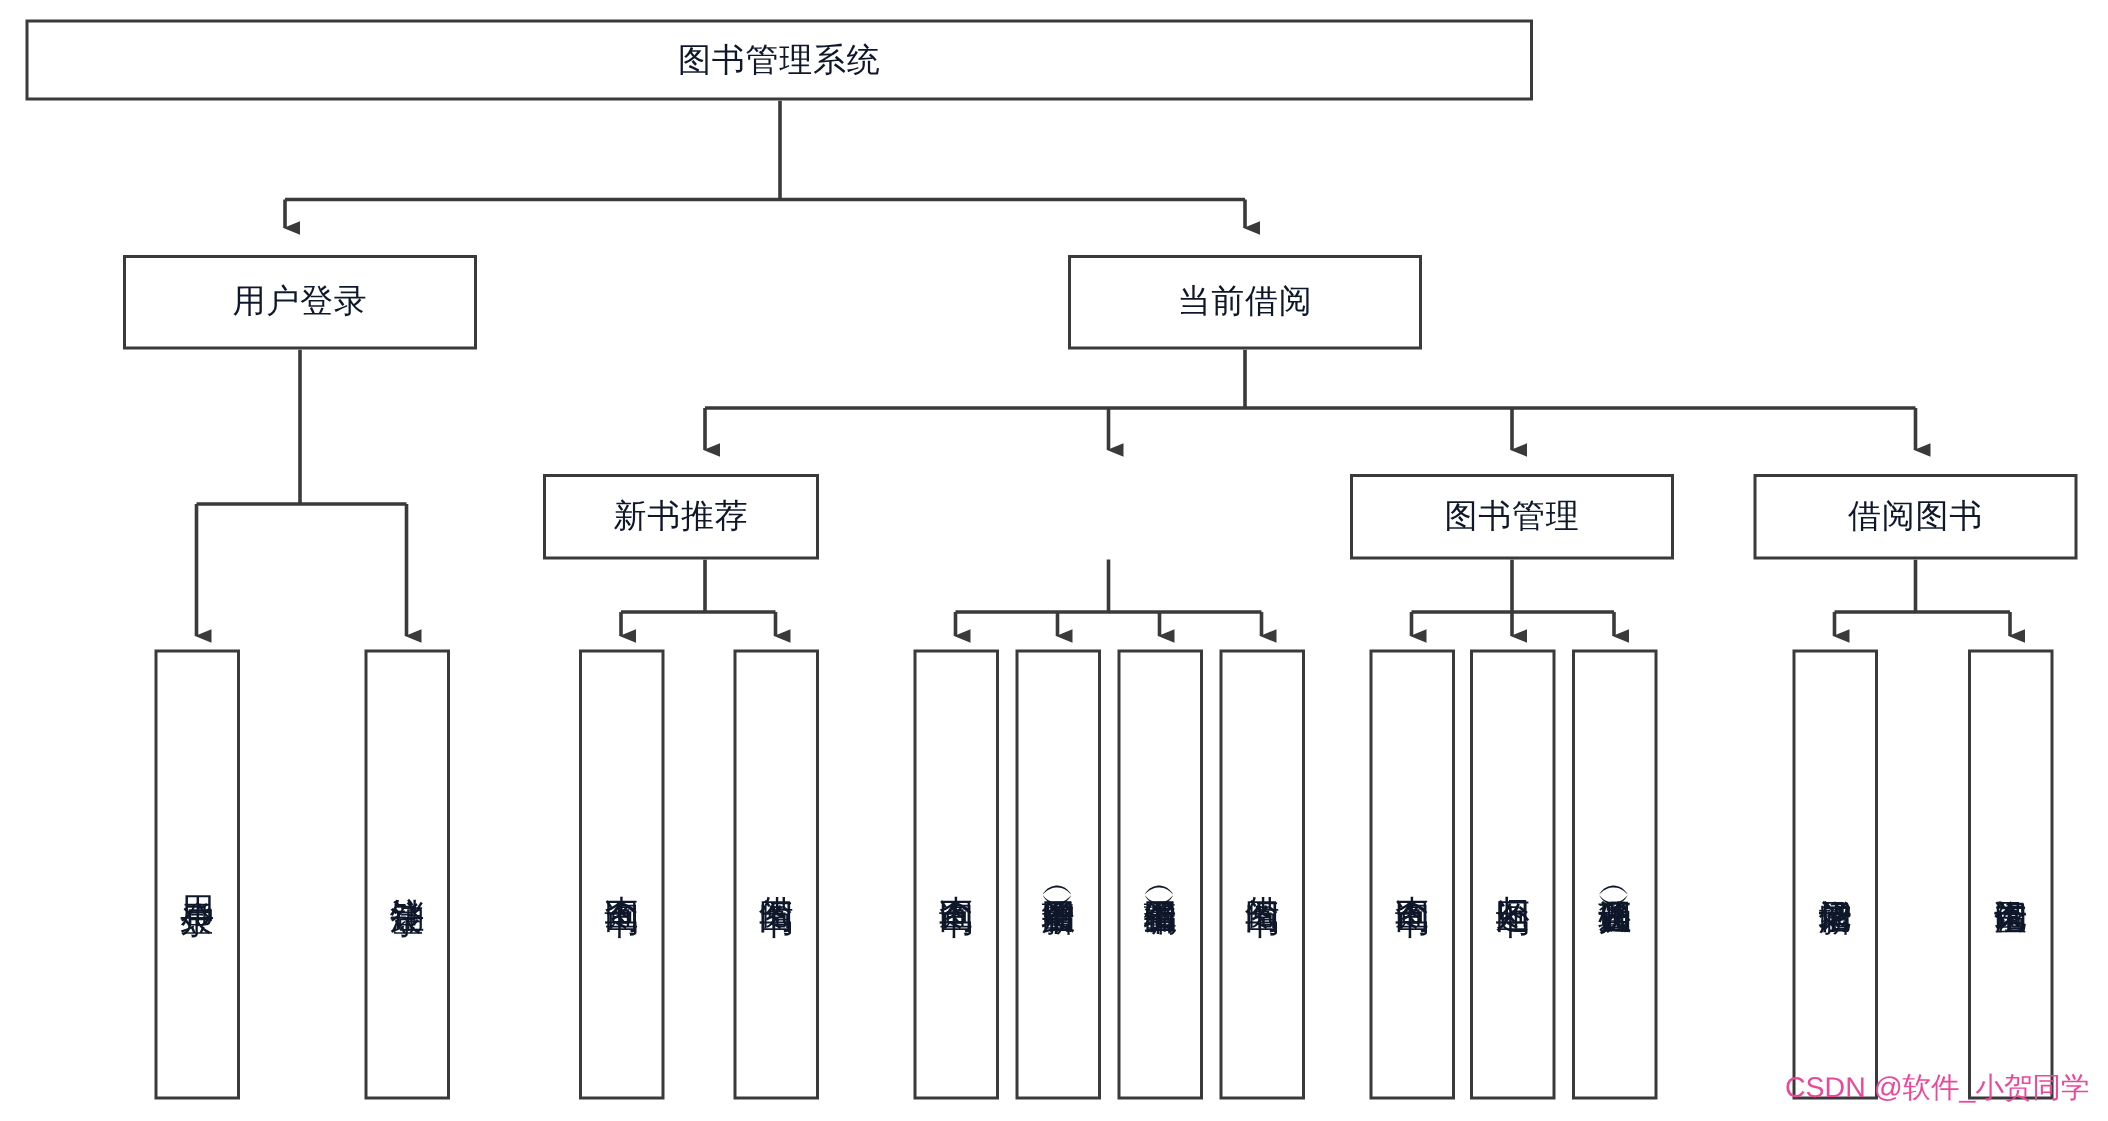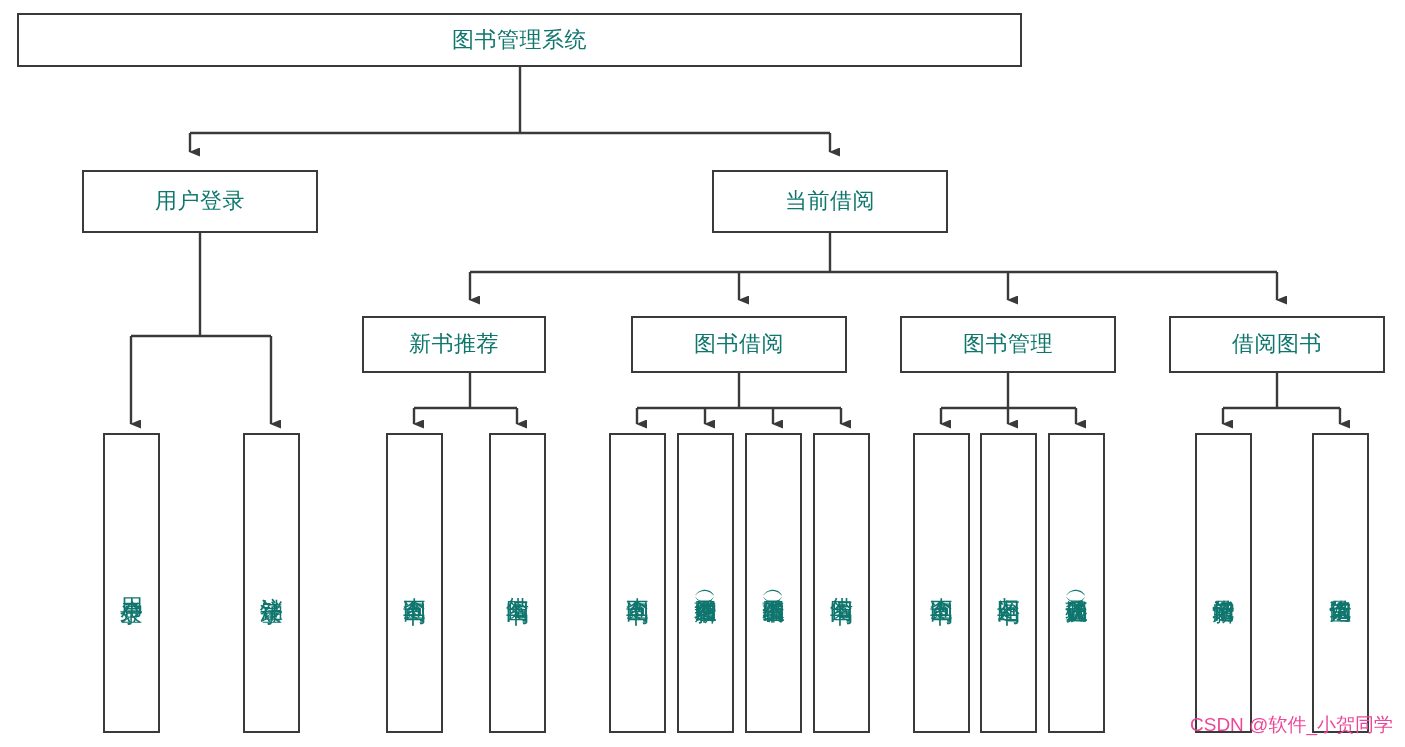--- a/index.html
+++ b/index.html
@@ -31,21 +31,21 @@
     position: absolute;
     box-sizing: border-box;
     background: #ffffff;
     border: 2px solid #3a3a3a;
     display: flex;
     align-items: center;
     justify-content: center;
     overflow: hidden;
   }
   .node-label {
-    color: #0f766e;
+    color: #0f172a;
     text-align: left;
     line-height: 1.12;
     white-space: nowrap;
   }
   .horiz .node-label {
     font-size: 22px;
     letter-spacing: 0.5px;
   }
   .vert {
     align-items: center;
@@ -137,23 +137,20 @@
   <div class="node horiz" style="left:82px; top:170px; width:236px; height:63px;">
     <span class="node-label">用户登录</span>
   </div>
   <div class="node horiz" style="left:712px; top:170px; width:236px; height:63px;">
     <span class="node-label">当前借阅</span>
   </div>
 
   <div class="node horiz" style="left:362px; top:316px; width:184px; height:57px;">
     <span class="node-label">新书推荐</span>
   </div>
-  <div class="node horiz" style="left:631px; top:316px; width:216px; height:57px;">
-    <span class="node-label">图书借阅</span>
-  </div>
   <div class="node horiz" style="left:900px; top:316px; width:216px; height:57px;">
     <span class="node-label">图书管理</span>
   </div>
   <div class="node horiz" style="left:1169px; top:316px; width:216px; height:57px;">
     <span class="node-label">借阅图书</span>
   </div>
 
   <div class="node vert" style="left:103px; top:433px; width:57px; height:300px;">
     <span class="node-label">用户登录</span>
   </div>

